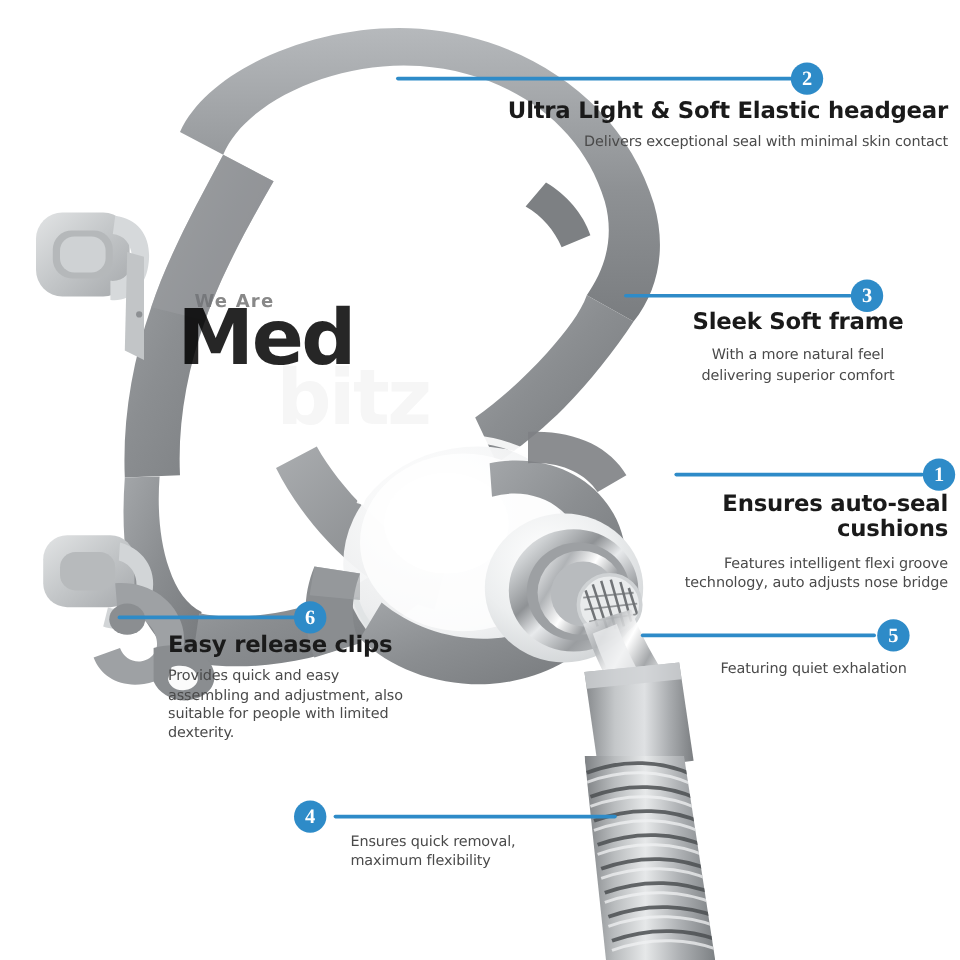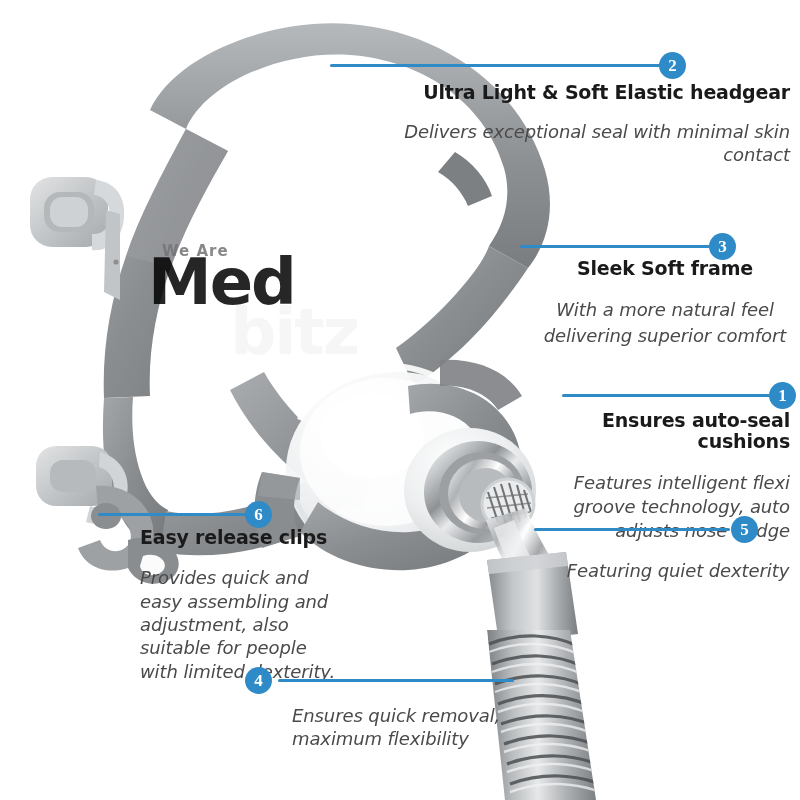--- a/index.html
+++ b/index.html
@@ -30,21 +30,21 @@
     color:#ffffff;font-family:"Liberation Serif",serif;font-weight:700;
     font-size:17px;line-height:1;padding-bottom:1px;box-sizing:border-box;
   }
   .ctext{position:absolute;}
   .ctitle{
     font-family:"DejaVu Sans",sans-serif;font-weight:700;color:#1a1a1a;
     font-size:19px;line-height:1.12;letter-spacing:-.2px;
   }
   .cdesc{
     font-family:"DejaVu Sans",sans-serif;font-weight:400;color:#4a4a4a;
-    font-size:18px;line-height:1.25;margin-top:18px;letter-spacing:-.1px;font-style:italic;
+    font-size:12px;line-height:1.25;margin-top:8px;letter-spacing:-.1px;
   }
   .ta-r{text-align:right;}
   .ta-l{text-align:left;}
   .ta-c{text-align:center;}
 </style>
 </head>
 <body>
 
 <div id="stage">
 
@@ -314,21 +314,21 @@
     <div class="ctext ta-r" style="left:560px;top:410px;width:230px;">
       <div class="ctitle">Ensures auto-seal cushions</div>
       <div class="cdesc" style="line-height:1.35;">Features intelligent flexi groove technology, auto adjusts nose bridge</div>
     </div>
   </div>
 
   <div class="callout">
     <div class="lead" style="left:534px;top:528px;width:196px;background:#2E8BC8;"></div>
     <div class="badge" style="left:731px;top:516px;background:#2E8BC8;">5</div>
     <div class="ctext ta-c" style="left:560px;top:542px;width:236px;">
-      <div class="cdesc">Featuring quiet dexterity</div>
+      <div class="cdesc">Featuring quiet exhalation</div>
     </div>
   </div>
 
   <div class="callout">
     <div class="lead" style="left:98px;top:513px;width:152px;background:#2E8BC8;"></div>
     <div class="badge" style="left:245px;top:501px;background:#2E8BC8;">6</div>
     <div class="ctext ta-l" style="left:140px;top:527px;width:210px;">
       <div class="ctitle">Easy release clips</div>
       <div class="cdesc" style="line-height:1.3;">Provides quick and easy assembling and adjustment, also suitable for people with limited dexterity.</div>
     </div>

